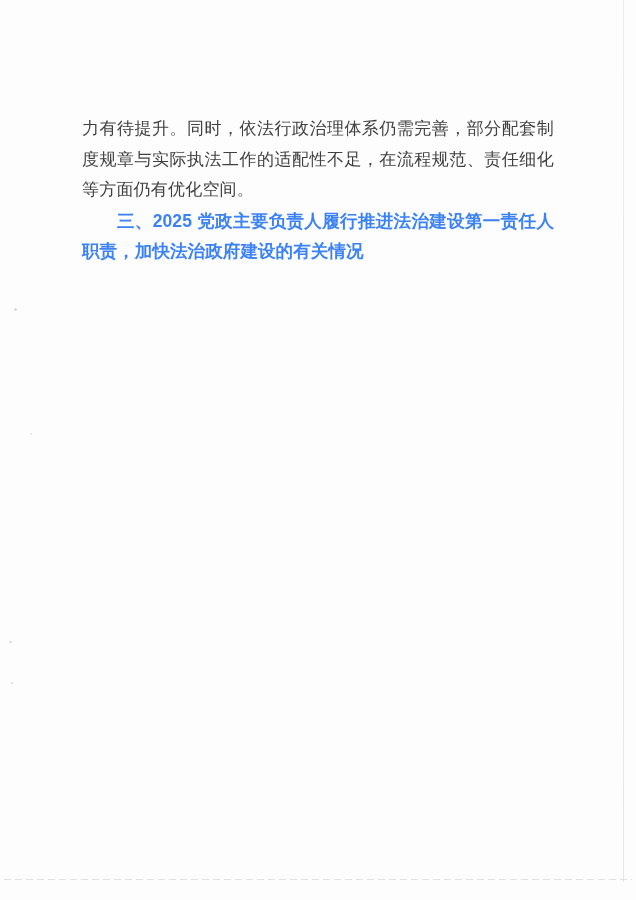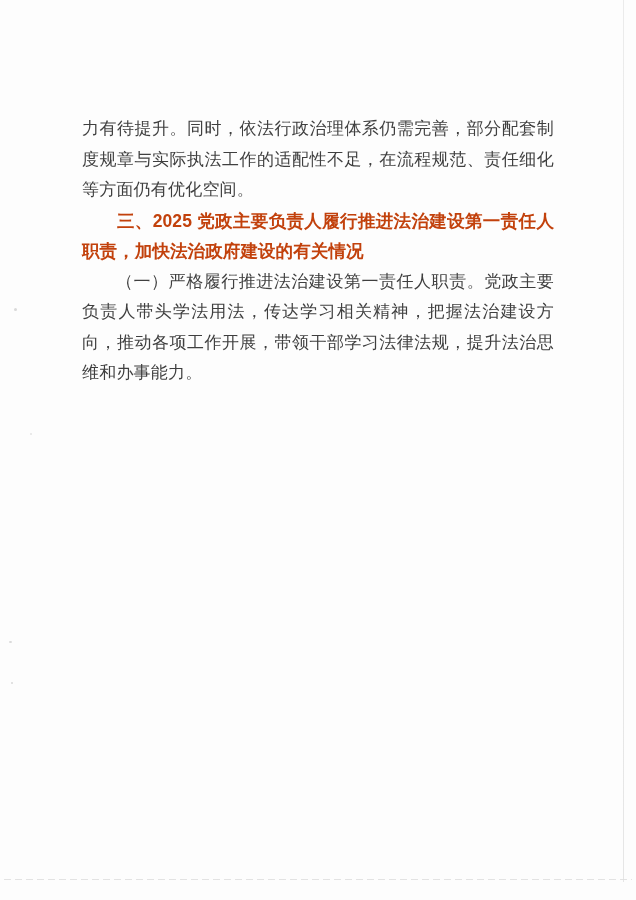--- a/index.html
+++ b/index.html
@@ -35,21 +35,21 @@
   .text-block p.cont {
     text-indent: 0;
   }
   .text-block .heading {
     margin: 0;
     padding: 0;
     text-indent: 2em;
     font-family: "Liberation Sans", "DejaVu Sans", sans-serif;
     font-weight: 700;
     font-size: 17.5px;
-    color: #c2410c;
+    color: #3b82f6;
     letter-spacing: 0.1px;
   }
   
   .scan-edge-right {
     position: absolute;
     top: 0;
     left: 623px;
     width: 1px;
     height: 882px;
     background: linear-gradient(#e9e9e9, #e3e3e3);
@@ -81,21 +81,20 @@
 </head>
 <body>
 
 <div class="page">
 
   <div class="text-block">
     <p class="cont">力有待提升。同时，依法行政治理体系仍需完善，部分配套制度规章与实际执法工作的适配性不足，在流程规范、责任细化等方面仍有优化空间。</p>
 
     <p class="heading">三、2025 党政主要负责人履行推进法治建设第一责任人职责，加快法治政府建设的有关情况</p>
 
-    <p>（一）严格履行推进法治建设第一责任人职责。党政主要负责人带头学法用法，传达学习相关精神，把握法治建设方向，推动各项工作开展，带领干部学习法律法规，提升法治思维和办事能力。</p>
 
 
 
   </div>
 
   <div class="scan-edge-right"></div>
   <div class="scan-edge-bottom"></div>
   <div class="speck s1"></div>
   <div class="speck s2"></div>
   <div class="speck s3"></div>

